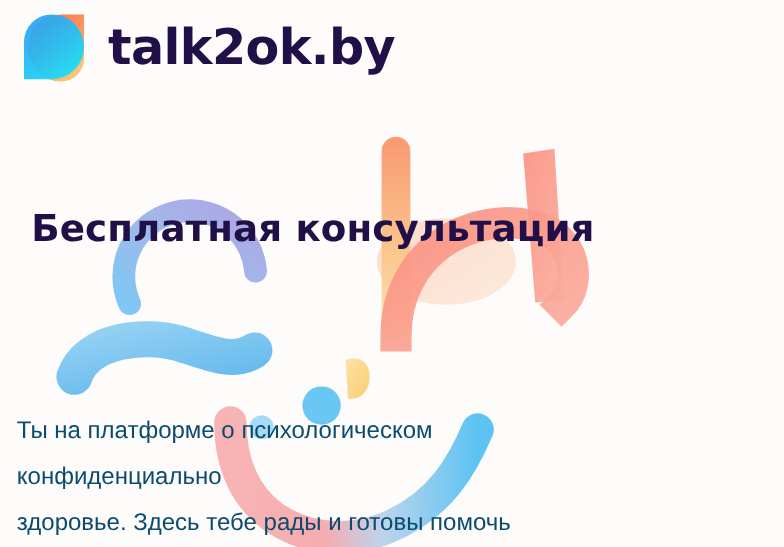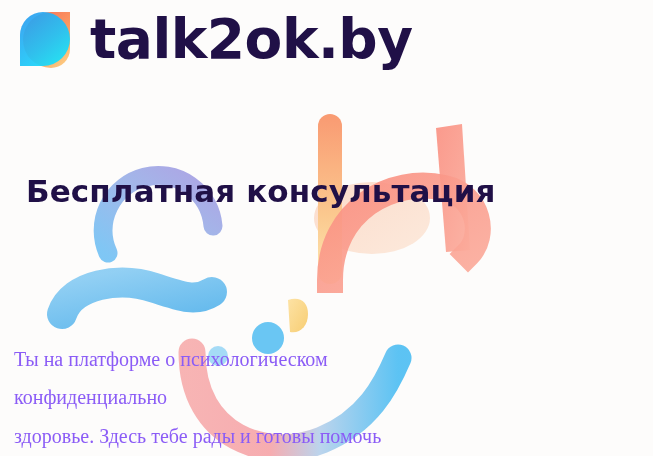--- a/index.html
+++ b/index.html
@@ -45,21 +45,21 @@
   .logo-mark {
     position: relative;
     width: 62px;
     height: 62px;
     flex: 0 0 62px;
   }
   .logo-mark svg { display: block; }
 
   .logo-text {
     font-family: "DejaVu Sans", sans-serif;
-    font-size: 55px;
+    font-size: 41px;
     font-weight: bold;
     letter-spacing: -0.5px;
     color: #201047;
     line-height: 1;
     white-space: nowrap;
   }
 
   
   .headline {
     position: absolute;
@@ -77,25 +77,25 @@
   }
   .headline .hl-line { display: block; white-space: nowrap; }
 
   
   .body-copy {
     position: absolute;
     left: 14px;
     top: 320px;
     z-index: 2;
     width: 620px;
-    font-family: Liberation Serif, serif;
+    font-family: Liberation Sans, sans-serif;
     font-size: 20px;
     font-weight: 400;
     line-height: 1.92;
-    color: #8b5cf6;
+    color: #0c4a6e;
   }
   .body-copy .bc-line { display: block; white-space: nowrap; }
 </style>
 </head>
 <body>
 
 <div id="page">
 
   <div class="bg-layer">
     <svg width="653" height="456" viewBox="0 0 653 456" xmlns="http://www.w3.org/2000/svg">

